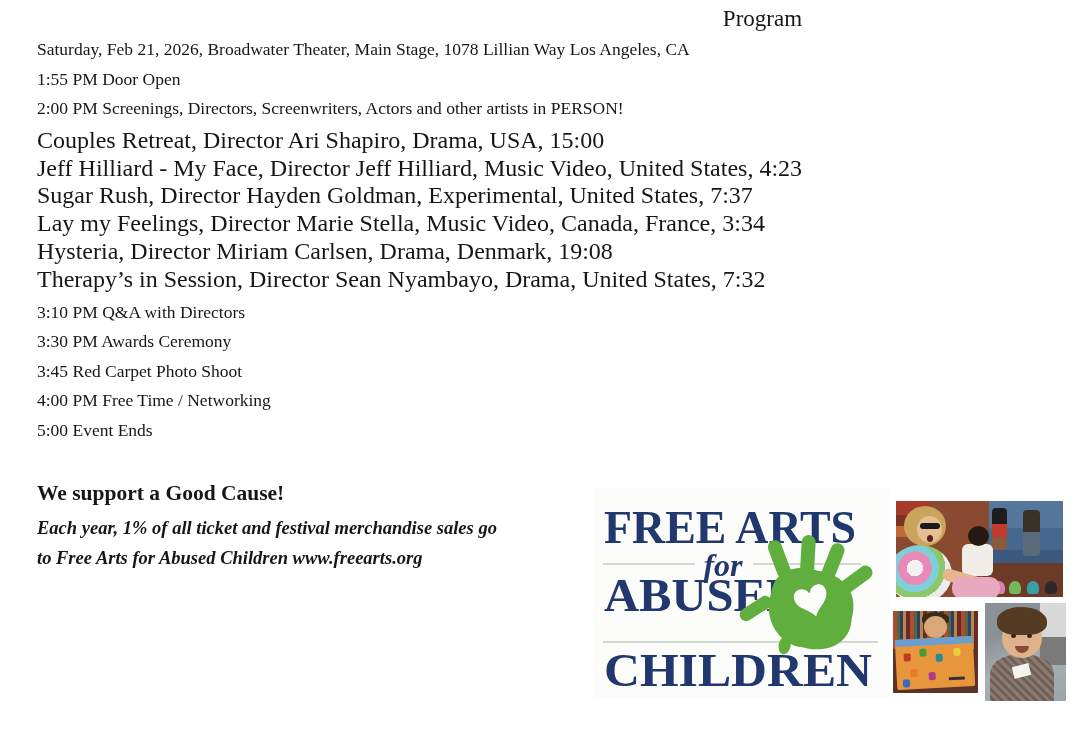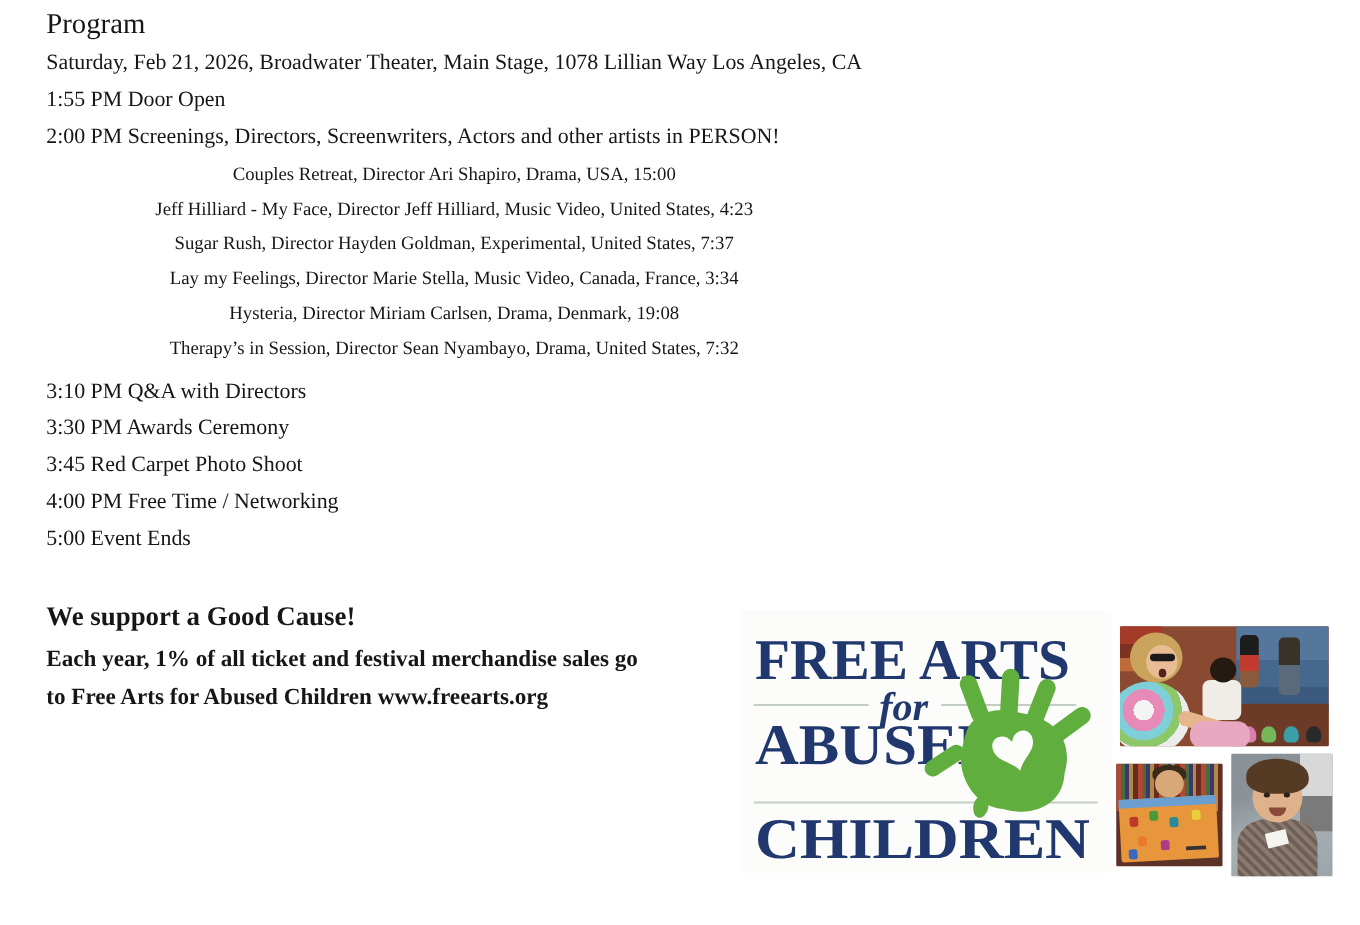--- a/index.html
+++ b/index.html
@@ -2,29 +2,29 @@
 <html><head>
 <meta charset="utf-8">
 <style>
   html,body{margin:0;padding:0;background:#ffffff;}
   .page{
     position:relative;width:1088px;height:740px;background:#ffffff;
     font-family:"Liberation Serif",serif;color:#161616;overflow:hidden;
   }
   
   .program{position:absolute;left:37px;top:4px;white-space:nowrap;}
-  .p-title{font-size:23px;line-height:30px;font-weight:400;margin:0 0 1px 0;}
+  .p-title{font-size:23px;line-height:30px;font-weight:400;margin:0 0 1px 0;text-align:right;}
   .meta{font-size:17.5px;line-height:29.6px;font-weight:400;}
   .films{margin-top:3px;}
-  .film{font-size:15px;line-height:27.8px;font-weight:400;text-align:center;}
+  .film{font-size:24px;line-height:27.8px;font-weight:400;}
   .sched{margin-top:4px;}
   
   .cause{position:absolute;left:37px;top:479px;white-space:nowrap;font-weight:bold;}
   .c-head{font-size:21.5px;line-height:28px;margin:0 0 6px 0;}
-  .c-line{font-size:18.5px;line-height:30px;}
+  .c-line{font-size:18.5px;line-height:30px;font-style:italic;}
   
   .logo-card{position:absolute;left:593px;top:488px;width:296px;height:210px;background:#fcfcfa;}
   .logo-big{font-family:"Liberation Serif",serif;font-weight:bold;font-size:46px;fill:#20386e;}
   .logo-for{font-family:"Liberation Serif",serif;font-weight:bold;font-style:italic;font-size:32px;fill:#20386e;}
   .logo-rule{stroke:#c3cdc3;stroke-width:1.6;}
   
   .photo{position:absolute;overflow:hidden;border-radius:1px;}
   .photo *{position:absolute;}
   .photo-top{left:896px;top:501px;width:167px;height:96px;background:#8a4a32;}
   .pt-brick{left:0;top:0;width:34px;height:36px;background:linear-gradient(180deg,#a53a28 0 40%,#7c3220 40% 70%,#c06a3a 70%);}

